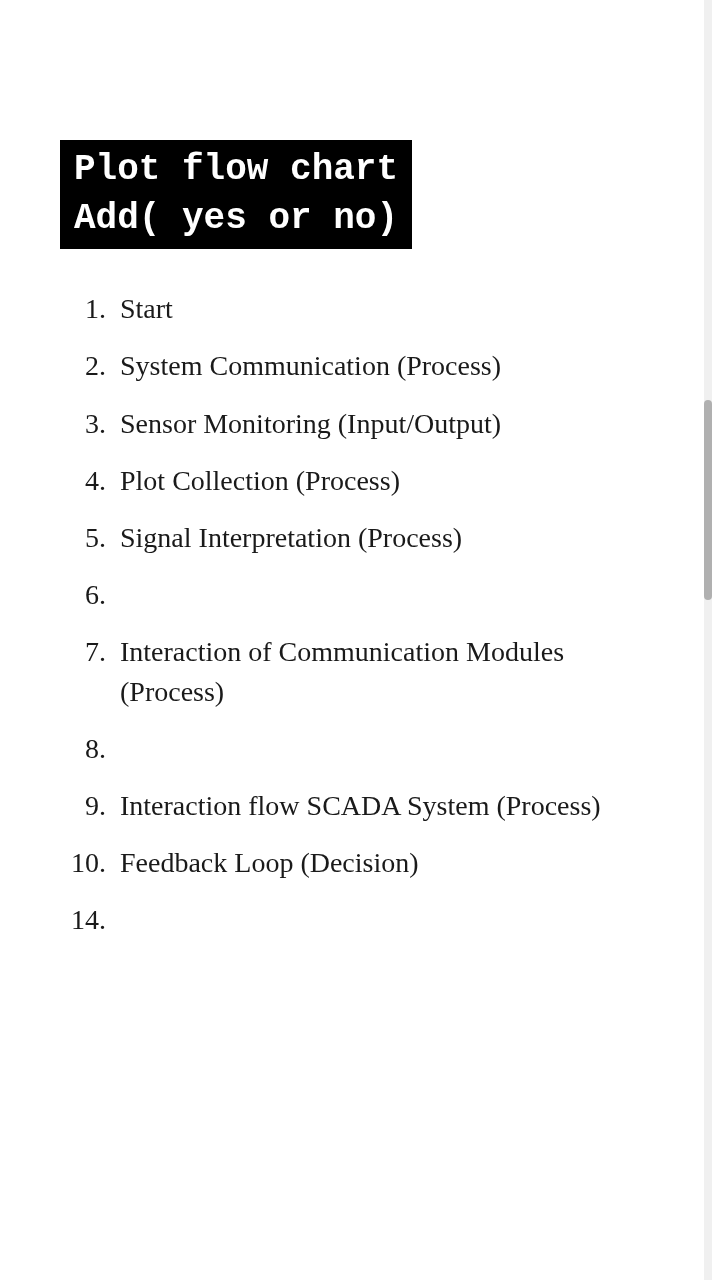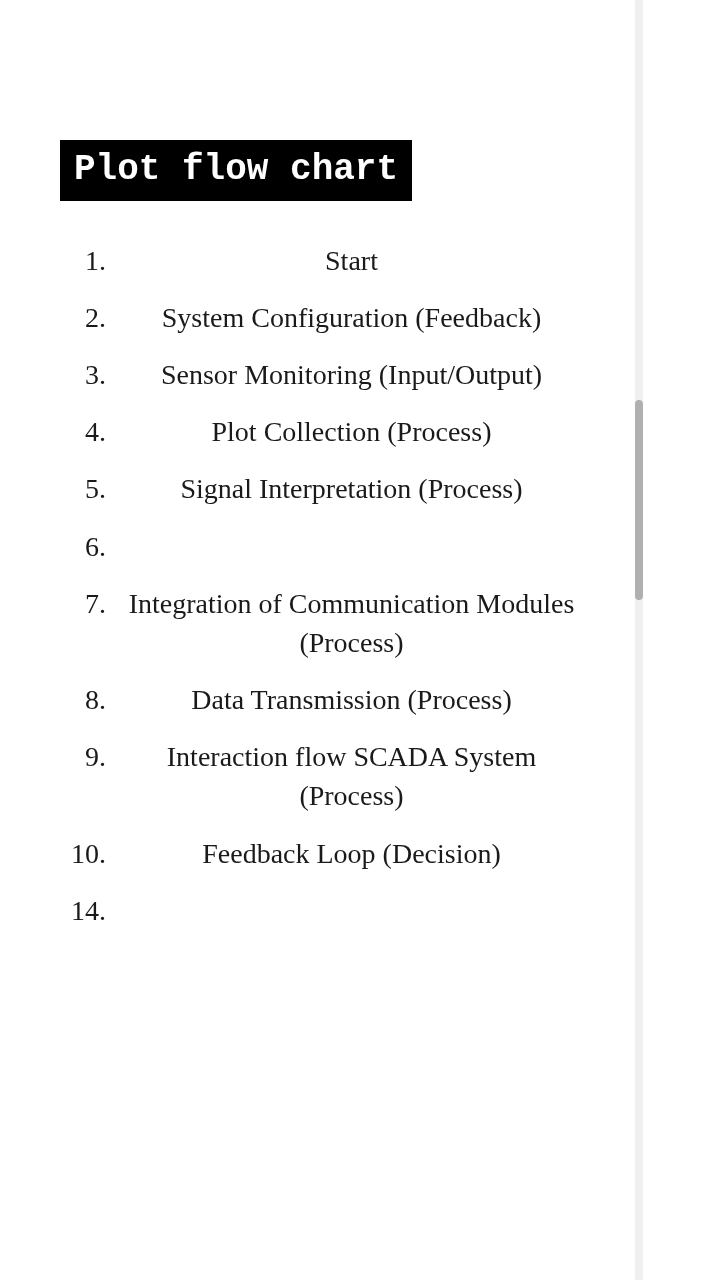--- a/index.html
+++ b/index.html
@@ -11,21 +11,21 @@
     body {
       width: 720px;
       min-height: 1280px;
       background: #ffffff;
       font-family: Georgia, 'Times New Roman', serif;
       position: relative;
       overflow-x: hidden;
     }
 
     .page-container {
-      width: 643px;
+      width: 712px;
       min-height: 1280px;
       background: #ffffff;
       padding: 140px 60px 60px 60px;
       position: relative;
     }
 
     
     .scrollbar {
       position: absolute;
       right: 0;
@@ -83,63 +83,62 @@
       padding-right: 14px;
       font-size: 28px;
       color: #1a1a1a;
       flex-shrink: 0;
     }
 
     .item-text {
       flex: 1;
       font-size: 28px;
       color: #1a1a1a;
-      text-align: center;
     }
   </style>
 </head>
 <body>
 
 <div class="page-container">
 
   <div class="title-block">
     <span class="line">Plot flow chart</span>
+    <span class="line">Add( yes or no)</span>
   </div>
 
   <ol class="items-list">
   <li class="list-item">
         <span class="item-number">1.</span>
         <span class="item-text">Start</span>
       </li>
       <li class="list-item">
         <span class="item-number">2.</span>
-        <span class="item-text">System Configuration (Feedback)</span>
+        <span class="item-text">System Communication (Process)</span>
       </li>
       <li class="list-item">
         <span class="item-number">3.</span>
         <span class="item-text">Sensor Monitoring (Input/Output)</span>
       </li>
       <li class="list-item">
         <span class="item-number">4.</span>
         <span class="item-text">Plot Collection (Process)</span>
       </li>
       <li class="list-item">
         <span class="item-number">5.</span>
         <span class="item-text">Signal Interpretation (Process)</span>
       </li>
       <li class="list-item">
         <span class="item-number">6.</span>
       </li>
       <li class="list-item">
         <span class="item-number">7.</span>
-        <span class="item-text">Integration of Communication Modules (Process)</span>
+        <span class="item-text">Interaction of Communication Modules (Process)</span>
       </li>
       <li class="list-item">
         <span class="item-number">8.</span>
-        <span class="item-text">Data Transmission (Process)</span>
       </li>
       <li class="list-item">
         <span class="item-number">9.</span>
         <span class="item-text">Interaction flow SCADA System (Process)</span>
       </li>
       <li class="list-item">
         <span class="item-number">10.</span>
         <span class="item-text">Feedback Loop (Decision)</span>
       </li>
       <li class="list-item">

